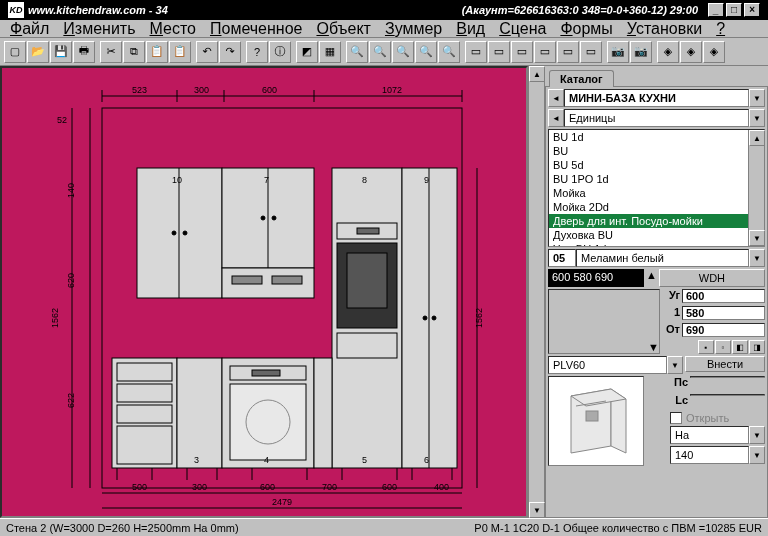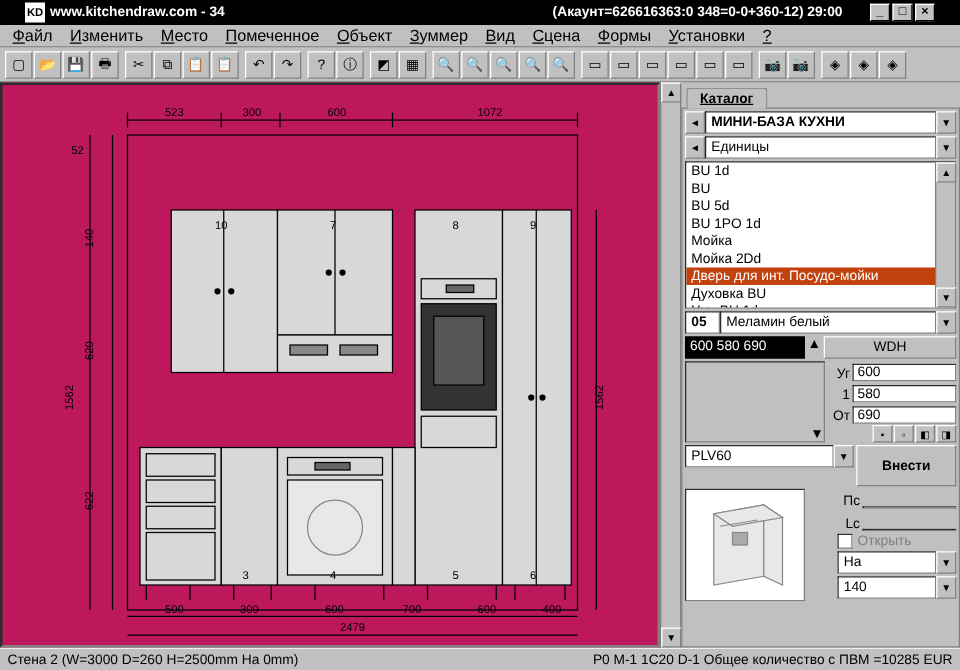--- a/index.html
+++ b/index.html
@@ -1,62 +1,62 @@
 <!DOCTYPE html>
 <html><head>
 <meta charset="utf-8">
 <style>
   * { box-sizing: border-box; margin: 0; padding: 0; font-family: Arial, sans-serif; }
   body { width: 768px; height: 536px; background: #c0c0c0; overflow: hidden; font-size: 11px; }
-  .titlebar { height: 20px; background: #000; color: #fff; display: flex; align-items: center; padding: 0 20px; font-weight: bold; font-size: 11px; }
+  .titlebar { height: 20px; background: #000; color: #fff; display: flex; align-items: center; padding: 0 8px; font-weight: bold; font-size: 11px; font-style: italic; }
   .titlebar .logo { width: 16px; height: 16px; background: #fff; color: #000; font-size: 9px; display: flex; align-items: center; justify-content: center; margin-right: 4px; font-weight: bold; }
   .titlebar .spacer { flex: 1; }
-  .titlebar .acct { font-weight: bold; margin-right: 22px; }
+  .titlebar .acct { font-weight: bold; margin-right: 10px; }
   .winbtns { display: flex; gap: 2px; }
   .winbtn { width: 16px; height: 14px; background: #c0c0c0; border: 1px solid #fff; border-right-color:#000; border-bottom-color:#000; color:#000; font-size:10px; display:flex; align-items:center; justify-content:center; font-weight:bold; line-height:1; }
   .menubar { height: 18px; background: #c0c0c0; display: flex; align-items: center; padding: 0 4px; gap: 2px; border-bottom:1px solid #808080; }
-  .menubar span { padding: 1px 6px; font-size: 13px; }
+  .menubar span { padding: 1px 6px; font-size: 16px; }
   .menubar span u { text-decoration: underline; }
   .toolbar { height: 28px; background: #c0c0c0; display: flex; align-items: center; padding: 2px 4px; gap: 1px; border-bottom:1px solid #808080; }
   .tbtn { width: 22px; height: 22px; background: #c0c0c0; border: 1px solid #fff; border-right-color:#808080; border-bottom-color:#808080; display:flex; align-items:center; justify-content:center; font-size:11px; }
   .tsep { width: 3px; }
   .workarea { display: flex; height: 452px; }
   .canvas { flex: 1; background: #be185d; border: 2px inset #808080; position: relative; overflow:hidden; }
   .canvas svg { position:absolute; top:0; left:0; }
   .scroll-v { width:16px; background:#c0c0c0; border-left:1px solid #808080; position:relative; }
   .scroll-v .sbtn { width:16px; height:16px; background:#c0c0c0; border:1px solid #fff; border-right-color:#808080; border-bottom-color:#808080; display:flex; align-items:center; justify-content:center; position:absolute; font-size:8px; }
   .sidebar { width: 224px; background:#c0c0c0; display:flex; flex-direction:column; border-left:1px solid #808080; }
-  .tabrow { height:20px; display:flex; align-items:flex-end; padding-left:4px;text-decoration:underline; }
+  .tabrow { height:20px; display:flex; align-items:flex-end; padding-left:4px; }
   .tab { background:#c0c0c0; border:1px solid #808080; border-bottom:none; padding:2px 10px; font-size:11px; font-weight:bold; border-radius:3px 3px 0 0; position:relative; top:1px; }
   .tab.back { background:#a0a0a0; margin-left:-4px; z-index:-1; }
   .panel { border:1px solid #808080; background:#c0c0c0; padding:2px; flex:1; display:flex; flex-direction:column; gap:2px; overflow:hidden; }
   .dd { display:flex; }
   .dd .fld { flex:1; height:18px; background:#fff; border:1px inset #808080; padding:1px 4px; font-size:11px; font-weight:bold; display:flex; align-items:center; overflow:hidden; white-space:nowrap; }
   .dd .fld.norm { font-weight:normal; }
   .dd .ar { width:16px; height:18px; background:#c0c0c0; border:1px solid #fff; border-right-color:#808080; border-bottom-color:#808080; display:flex; align-items:center; justify-content:center; font-size:8px; }
   .listbox { background:#fff; border:1px inset #808080; height:118px; display:flex; }
   .listbox .items { flex:1; overflow:hidden; }
   .listbox .item { padding:0 4px; font-size:11px; height:14px; line-height:14px; white-space:nowrap; }
-  .listbox .item.sel { background:#c2410c; color:#fff; }
+  .listbox .item.sel { background:#15803d; color:#fff; }
   .listbox .vs { width:16px; background:#c0c0c0; border-left:1px solid #808080; position:relative; }
   .listbox .vs .vbtn { width:16px; height:16px; background:#c0c0c0; border:1px solid #fff; border-right-color:#808080; border-bottom-color:#808080; position:absolute; display:flex; align-items:center; justify-content:center; font-size:8px; }
   .row { display:flex; gap:2px; align-items:stretch; }
   .dimbox { background:#000; color:#fff; font-size:11px; padding:2px 4px; font-weight:normal; width:96px; }
   .wdhbtn { flex:1; height:18px; background:#c0c0c0; border:1px solid #fff; border-right-color:#808080; border-bottom-color:#808080; display:flex; align-items:center; justify-content:center; font-size:11px; }
   .dimgrid { display:flex; gap:2px; }
   .dimgrid .left { width:112px; background:#c0c0c0; border:1px inset #808080; position:relative; }
   .dimgrid .right { flex:1; display:flex; flex-direction:column; gap:1px; }
-  .dimrow { display:flex; height:16px; align-items:flex-end; }
+  .dimrow { display:flex; height:16px; align-items:flex-start;font-weight:bold; }
   .dimrow .lbl { width:20px; font-size:11px; text-align:right; padding-right:2px; }
   .dimrow .val { flex:1; background:#fff; border:1px inset #808080; padding:0 3px; font-size:11px; }
   .tinybtns { display:flex; gap:1px; justify-content:flex-end; }
   .tinybtn { width:16px; height:14px; background:#c0c0c0; border:1px solid #fff; border-right-color:#808080; border-bottom-color:#808080; font-size:8px; display:flex; align-items:center; justify-content:center; }
   .preview { width:96px; height:90px; background:#fff; border:1px inset #808080; display:flex; align-items:center; justify-content:center; }
   .rightcol { flex:1; display:flex; flex-direction:column; gap:2px;margin-left:24px; }
-  .btn3d { height:33px; background:#c0c0c0; border:1px solid #fff; border-right-color:#808080; border-bottom-color:#808080; display:flex; align-items:center; justify-content:center; font-size:11px;font-weight:bold; }
+  .btn3d { height:16px; background:#c0c0c0; border:1px solid #fff; border-right-color:#808080; border-bottom-color:#808080; display:flex; align-items:center; justify-content:center; font-size:11px; }
   .chk { display:flex; align-items:center; gap:4px; font-size:11px; color:#808080; }
   .chk .b { width:12px; height:12px; background:#fff; border:1px inset #808080; }
   .status { height:18px; background:#c0c0c0; border-top:1px solid #fff; display:flex; align-items:center; padding:0 6px; font-size:11px; }
   .status .spacer { flex:1; }
   .narrow { width:16px; height:18px; background:#c0c0c0; border:1px solid #fff; border-right-color:#808080; border-bottom-color:#808080; display:flex; align-items:center; justify-content:center; font-size:8px; }
 </style>
 </head>
 <body>
 
 <div class="titlebar">

